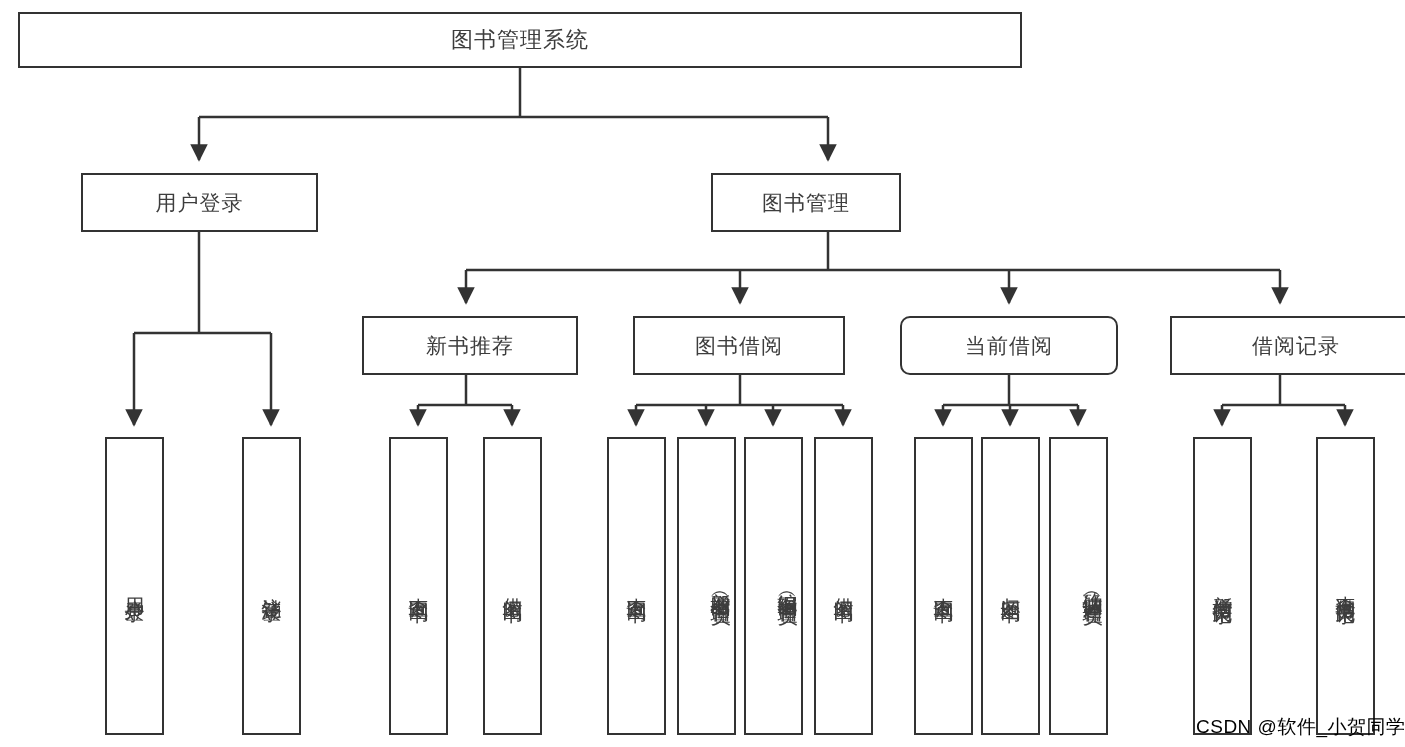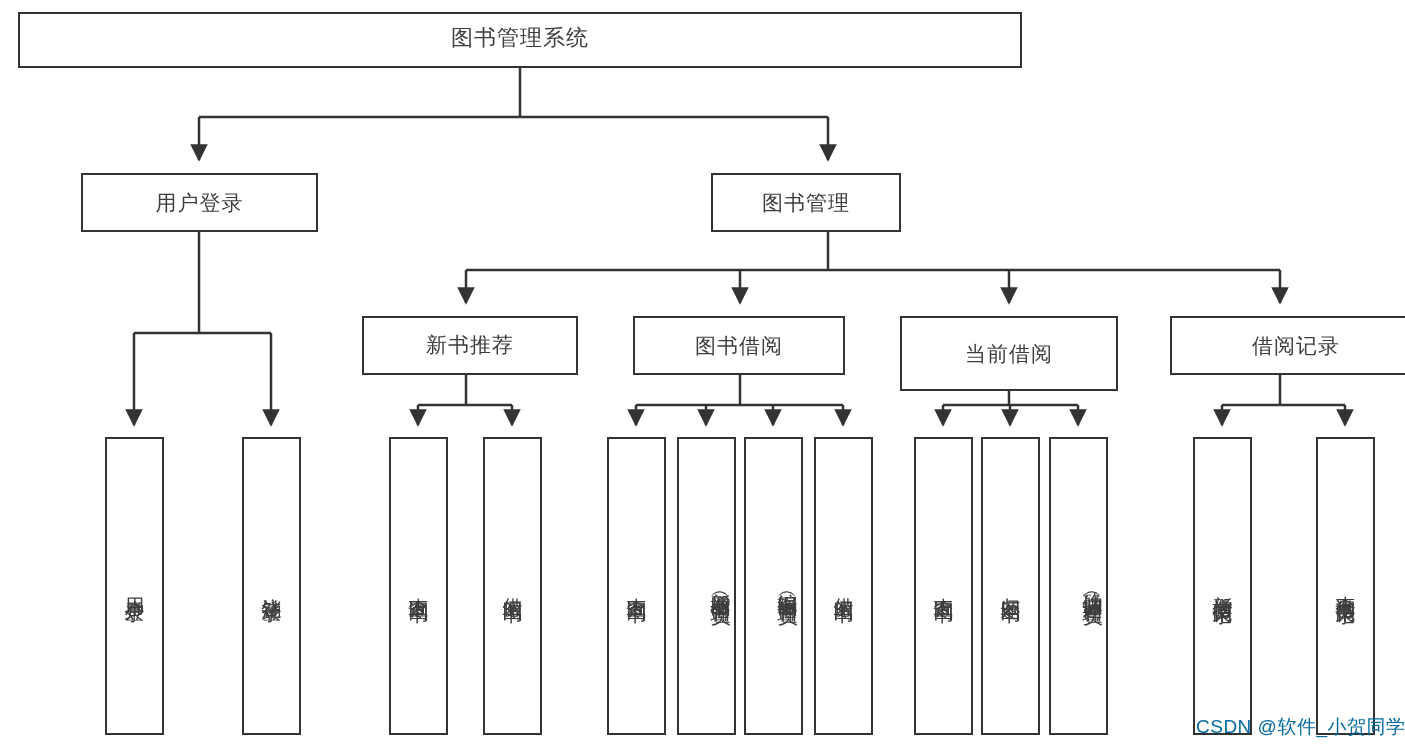--- a/index.html
+++ b/index.html
@@ -48,21 +48,21 @@
     padding: 6px 0;
   }
   .node.vert.topalign {
     align-items: flex-start;
   }
   .node.root {
     font-size: 22px;
   }
   #watermark {
     position: absolute;
-    color: #0369a1;
+    color: #000000;
     font-size: 19px;
     white-space: nowrap;
     letter-spacing: 0.5px;
     font-family: "Liberation Sans", "DejaVu Sans", sans-serif;
   }
 </style>
 </head>
 <body>
 
 <div id="canvas">
@@ -110,28 +110,28 @@
       <path d="M 1010 405 L 1010 425" marker-end="url(#arrow)"></path>
       <path d="M 1078 405 L 1078 425" marker-end="url(#arrow)"></path>
 
       <path d="M 1280 375 L 1280 405"></path>
       <path d="M 1222 405 L 1345 405"></path>
       <path d="M 1222 405 L 1222 425" marker-end="url(#arrow)"></path>
       <path d="M 1345 405 L 1345 425" marker-end="url(#arrow)"></path>
     </g>
   </svg>
 
-  <div class="node horiz root" style="left: 18px; top: 12px; width: 1004px; height: 56px; font-family: Liberation Mono, monospace;">图书管理系统</div>
+  <div class="node horiz root" style="left: 18px; top: 12px; width: 1004px; height: 56px;">图书管理系统</div>
 
   <div class="node horiz" style="left: 81px; top: 173px; width: 237px; height: 59px;">用户登录</div>
   <div class="node horiz" style="left: 711px; top: 173px; width: 190px; height: 59px;">图书管理</div>
 
-  <div class="node horiz" style="left: 362px; top: 316px; width: 216px; height: 59px; font-family: Liberation Serif, serif;">新书推荐</div>
+  <div class="node horiz" style="left: 362px; top: 316px; width: 216px; height: 59px;">新书推荐</div>
   <div class="node horiz" style="left: 633px; top: 316px; width: 212px; height: 59px;">图书借阅</div>
-  <div class="node horiz" style="left: 900px; top: 316px; width: 218px; height: 75px;">当前借阅</div>
+  <div class="node horiz" style="left: 900px; top: 316px; width: 218px; height: 59px; border-radius: 10px;">当前借阅</div>
   <div class="node horiz" style="left: 1170px; top: 316px; width: 252px; height: 59px;">借阅记录</div>
 
   <div class="node vert" style="left: 105px; top: 437px; width: 59px; height: 298px;">用户登录</div>
   <div class="node vert" style="left: 242px; top: 437px; width: 59px; height: 298px;">注销登录</div>
   <div class="node vert" style="left: 389px; top: 437px; width: 59px; height: 298px;">查询图书</div>
   <div class="node vert" style="left: 483px; top: 437px; width: 59px; height: 298px;">借阅图书</div>
   <div class="node vert" style="left: 607px; top: 437px; width: 59px; height: 298px;">查询图书</div>
   <div class="node vert topalign" style="left: 677px; top: 437px; width: 59px; height: 298px;">新增图书（管理员）</div>
   <div class="node vert topalign" style="left: 744px; top: 437px; width: 59px; height: 298px;">编辑图书（管理员）</div>
   <div class="node vert" style="left: 814px; top: 437px; width: 59px; height: 298px;">借阅图书</div>

